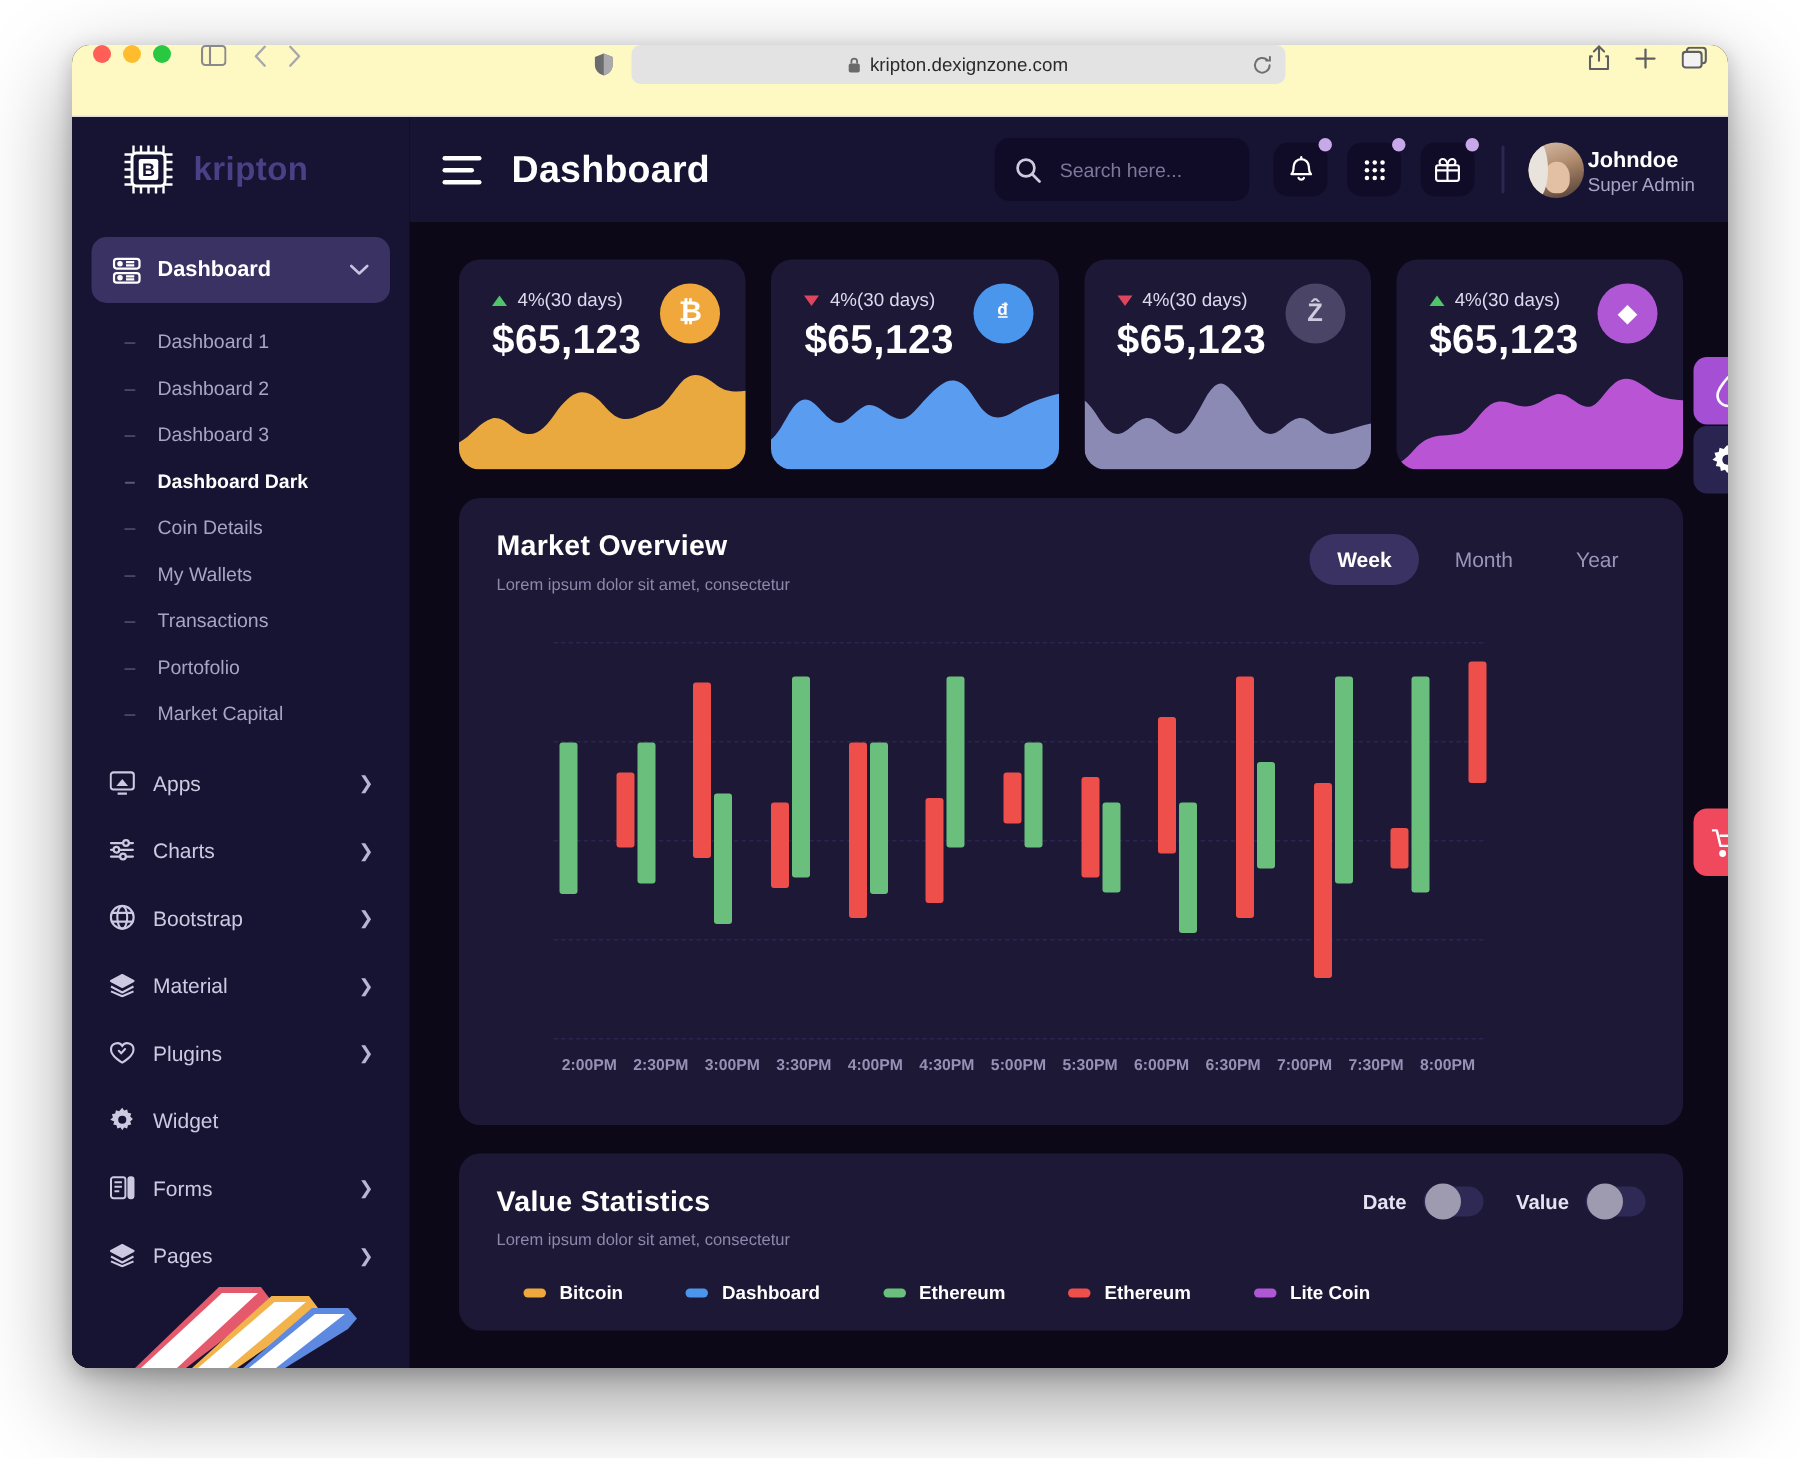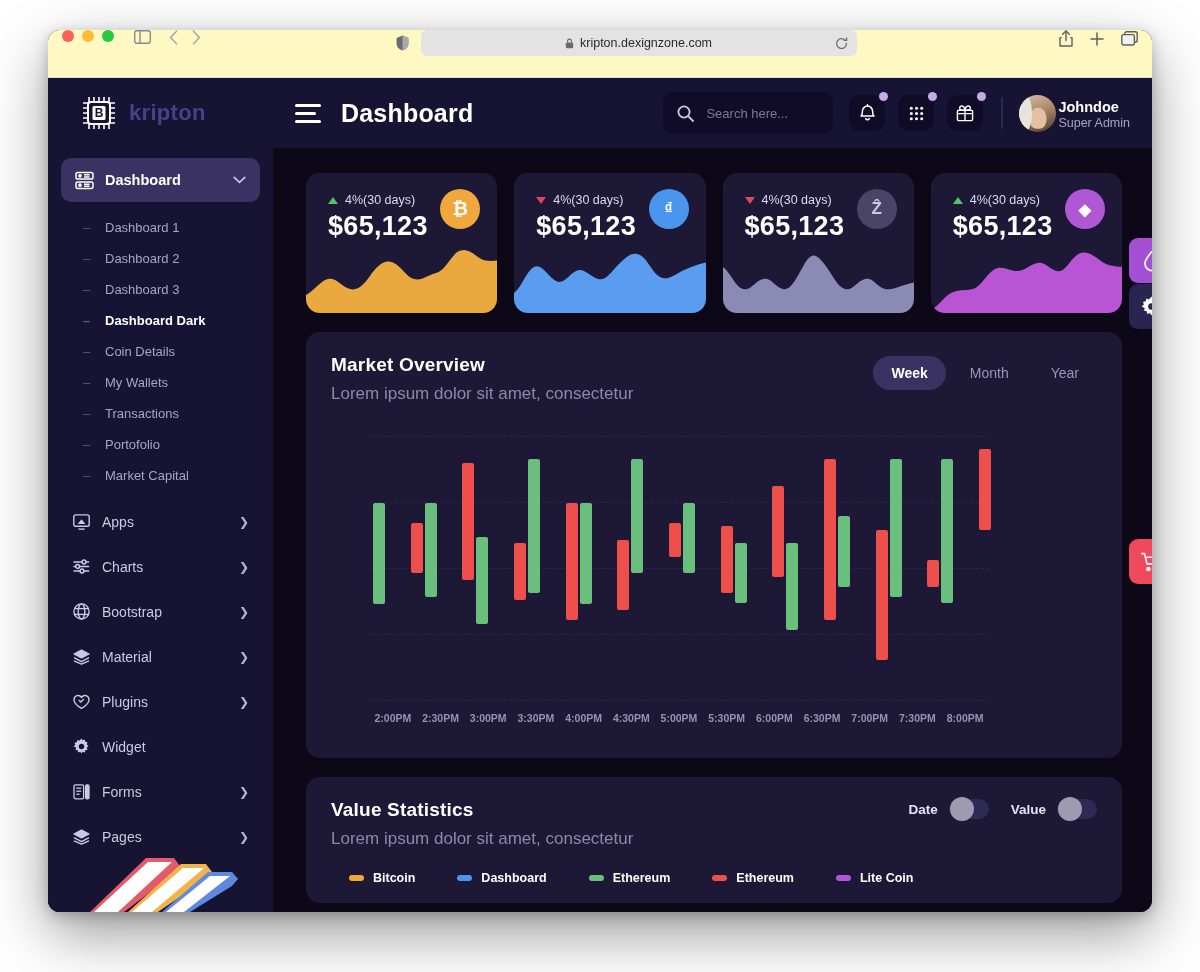--- a/index.html
+++ b/index.html
@@ -150,21 +150,21 @@
     border-radius: 50%; display: flex; align-items: center; justify-content: center;
     font-weight: bold; font-size: 19px;
   }
   .card .spark { position: absolute; left: 0; right: 0; bottom: 0; height: 66px; }
 
   
   .panel { margin-top: 19px; background: #1c1836; border-radius: 14px; padding: 22px 25px 14px 25px; }
   .phead { display: flex; align-items: flex-start; }
   .ptxt { flex: 1; }
   .ptitle2 { font-size: 19px; font-weight: bold; color: #fff; letter-spacing: .2px; }
-  .psub { font-size: 17px; color: #8d88ab; margin-top: 8px; }
+  .psub { font-size: 11px; color: #8d88ab; margin-top: 8px; }
   .tabs { display: flex; align-items: center; gap: 6px; margin-top: 2px; }
   .tab { padding: 9px 18px; border-radius: 20px; font-size: 14px; color: #9a95b8; }
   .tab.on { background: #393263; color: #fff; font-weight: bold; }
 
   
   .chartbox { position: relative; height: 320px; margin-top: 20px; }
   .plot { position: absolute; left: 38px; right: 108px; top: 12px; height: 268px; }
   .gl { position: absolute; left: 0; right: 0; border-top: 1px dashed #2a2550; }
   .candles { position: absolute; inset: 0; display: flex; align-items: flex-start; }
   .cslot { flex: 1; position: relative; }

